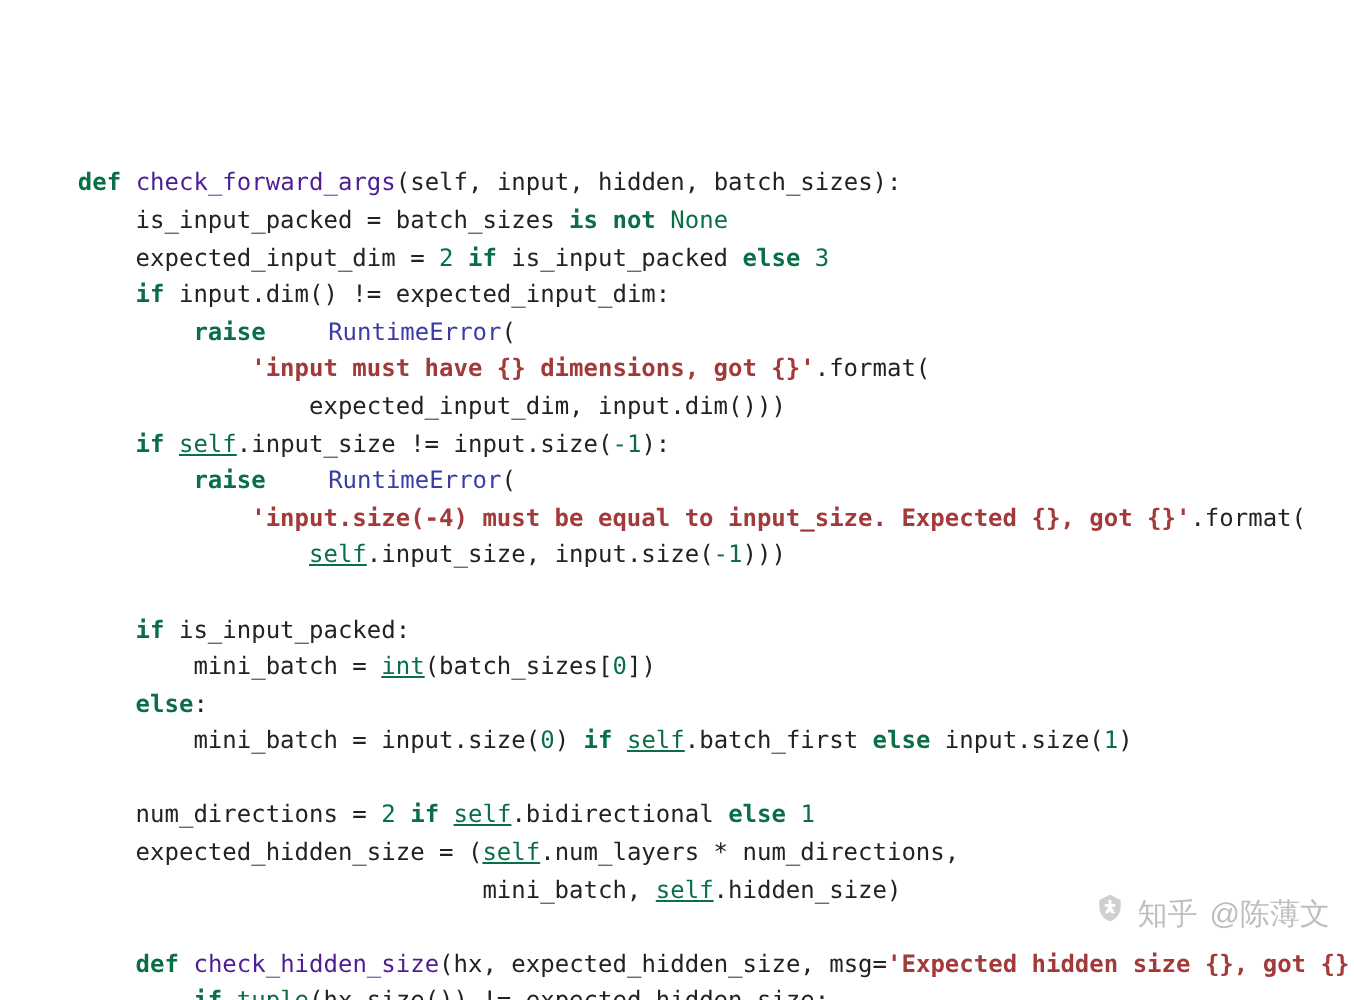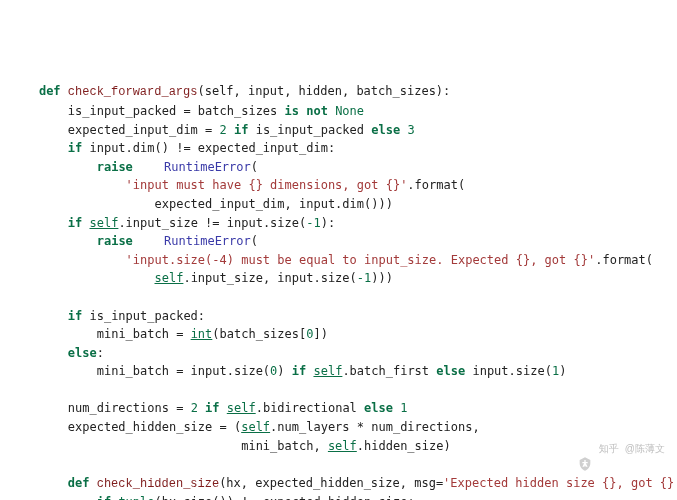--- a/index.html
+++ b/index.html
@@ -11,34 +11,35 @@
     font-size: 12px;
     line-height: 1.55;
     padding: 8px 10px;
     position: relative;
     overflow: hidden;
     white-space: pre;
   }
   .kw  { color: #0a6f46; font-weight: bold; text-align: center; }   
   .bool{ color: #0a6f46; font-weight: normal; }   
   .num { color: #0a6f46; }                      
-  .fn  { color: #7f1d1d; font-family: Liberation Mono, monospace; }                      
+  .fn  { color: #4c1d95; }                      
   .cls { color: #3a3aa8; padding-left: 24px; }                      
   .builtin { color: #0a6f46; text-decoration: underline; }                  
   .self{ color: #0a6f46; text-decoration: underline; }
-  .str { color: #a33a3a; font-weight: normal; }
+  .str { color: #a33a3a; font-weight: bold; }
   .plain { color: #222; }
   .watermark {
     position: absolute;
     right: 12px;
     bottom: 8px;
     font-family: sans-serif;
-    font-size: 10px;
+    font-size: 15px;
     color: #bfbfbf;
     display: flex;
+    align-items: center;
     gap: 6px;
   }
   .watermark svg { width: 16px; height: 16px; fill: #cfcfcf; }
 </style>
 </head>
 <body>
 
 
 
 <div><span class="plain">    </span><span class="kw">def</span><span class="plain"> </span><span class="fn">check_forward_args</span><span class="plain">(self, input, hidden, batch_sizes):</span>

